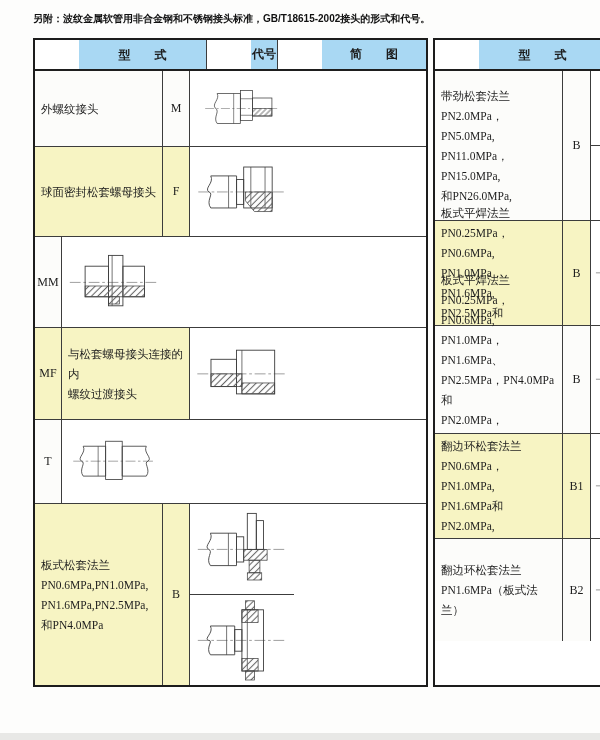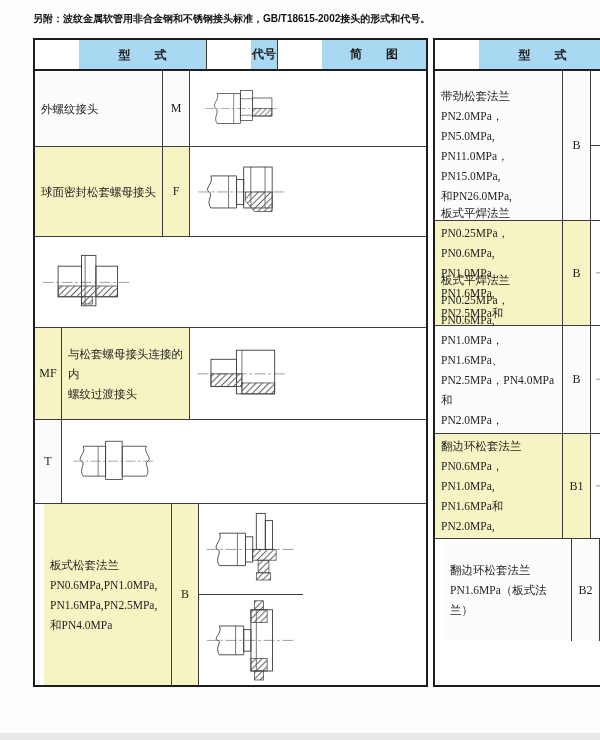--- a/index.html
+++ b/index.html
@@ -3,21 +3,21 @@
 <meta charset="utf-8">
 <style>
   html,body{margin:0;padding:0;}
   .page{position:relative;width:600px;height:740px;background:#fdfdfc;overflow:hidden;
         font-family:"Liberation Serif","DejaVu Serif",serif;color:#1d1d1d;}
   .title{position:absolute;left:33px;top:12px;font-family:"Liberation Sans","DejaVu Sans",sans-serif;
          font-weight:700;font-size:10px;color:#111;white-space:nowrap;}
   .tables{position:absolute;left:33px;top:38px;display:flex;gap:5px;}
   .tbl{border:2px solid #1c1c1c;background:#fff;}
   .trow{display:flex;box-sizing:border-box;border-bottom:1px solid #3c3c3c;}
-  .trow:last-child{border-bottom:none;padding-left:9px;}
+  .trow:last-child{border-bottom:none;}
   .cell{border-right:1px solid #3c3c3c;box-sizing:border-box;display:flex;align-items:center;background:#fcfcfa;}
   .cell:last-child{border-right:none;}
   .type{width:128px;padding:3px 6px;font-size:11.5px;line-height:20px;white-space:pre-line;}
   .code{width:27px;justify-content:center;font-size:12px;}
   .rt .code{width:28px;}
   .diag{width:104px;background:#fff;flex-direction:column;align-items:stretch;padding:0;}
   .rt .diag{width:106px;}
   .dwrap{flex:1 1 0;display:flex;align-items:center;justify-content:center;min-height:0;background:#fff;}
   .dwrap.split{border-bottom:1px solid #3c3c3c;}
   .dwrap svg{width:96%;height:92%;}
@@ -84,20 +84,21 @@
                 <rect x="54" y="18" width="32" height="46" fill="none" stroke="#3e3e3e" stroke-width="1"></rect>
                 <line x1="62" y1="18" x2="62" y2="64" stroke="#3e3e3e" stroke-width="0.8"></line>
                 <line x1="78" y1="18" x2="78" y2="64" stroke="#3e3e3e" stroke-width="0.8"></line>
                 <path d="M56 46 L86 46 L86 68 L66 68 L56 56 Z" fill="url(#h1)" stroke="#3e3e3e" stroke-width="0.8"></path>
               </svg>
             </div>
         </div>
       </div>
 
       <div class="trow" style="height:91px">
+        <div class="cell code">MM</div>
         <div class="cell diag">
           <div class="dwrap">
               <svg viewBox="0 0 104 92" preserveAspectRatio="xMidYMid meet">
                 <defs>
                   <pattern id="h2" width="5" height="5" patternUnits="userSpaceOnUse" patternTransform="rotate(45)">
                     <line x1="2.5" y1="0" x2="2.5" y2="5" stroke="#666" stroke-width="1.2"></line>
                   </pattern>
                 </defs>
                 <line x1="3" y1="46" x2="101" y2="46" stroke="#666" stroke-width="0.7" stroke-dasharray="12 3 3 3"></line>
                 <rect x="20" y="28" width="26" height="34" fill="none" stroke="#3e3e3e" stroke-width="1"></rect>

